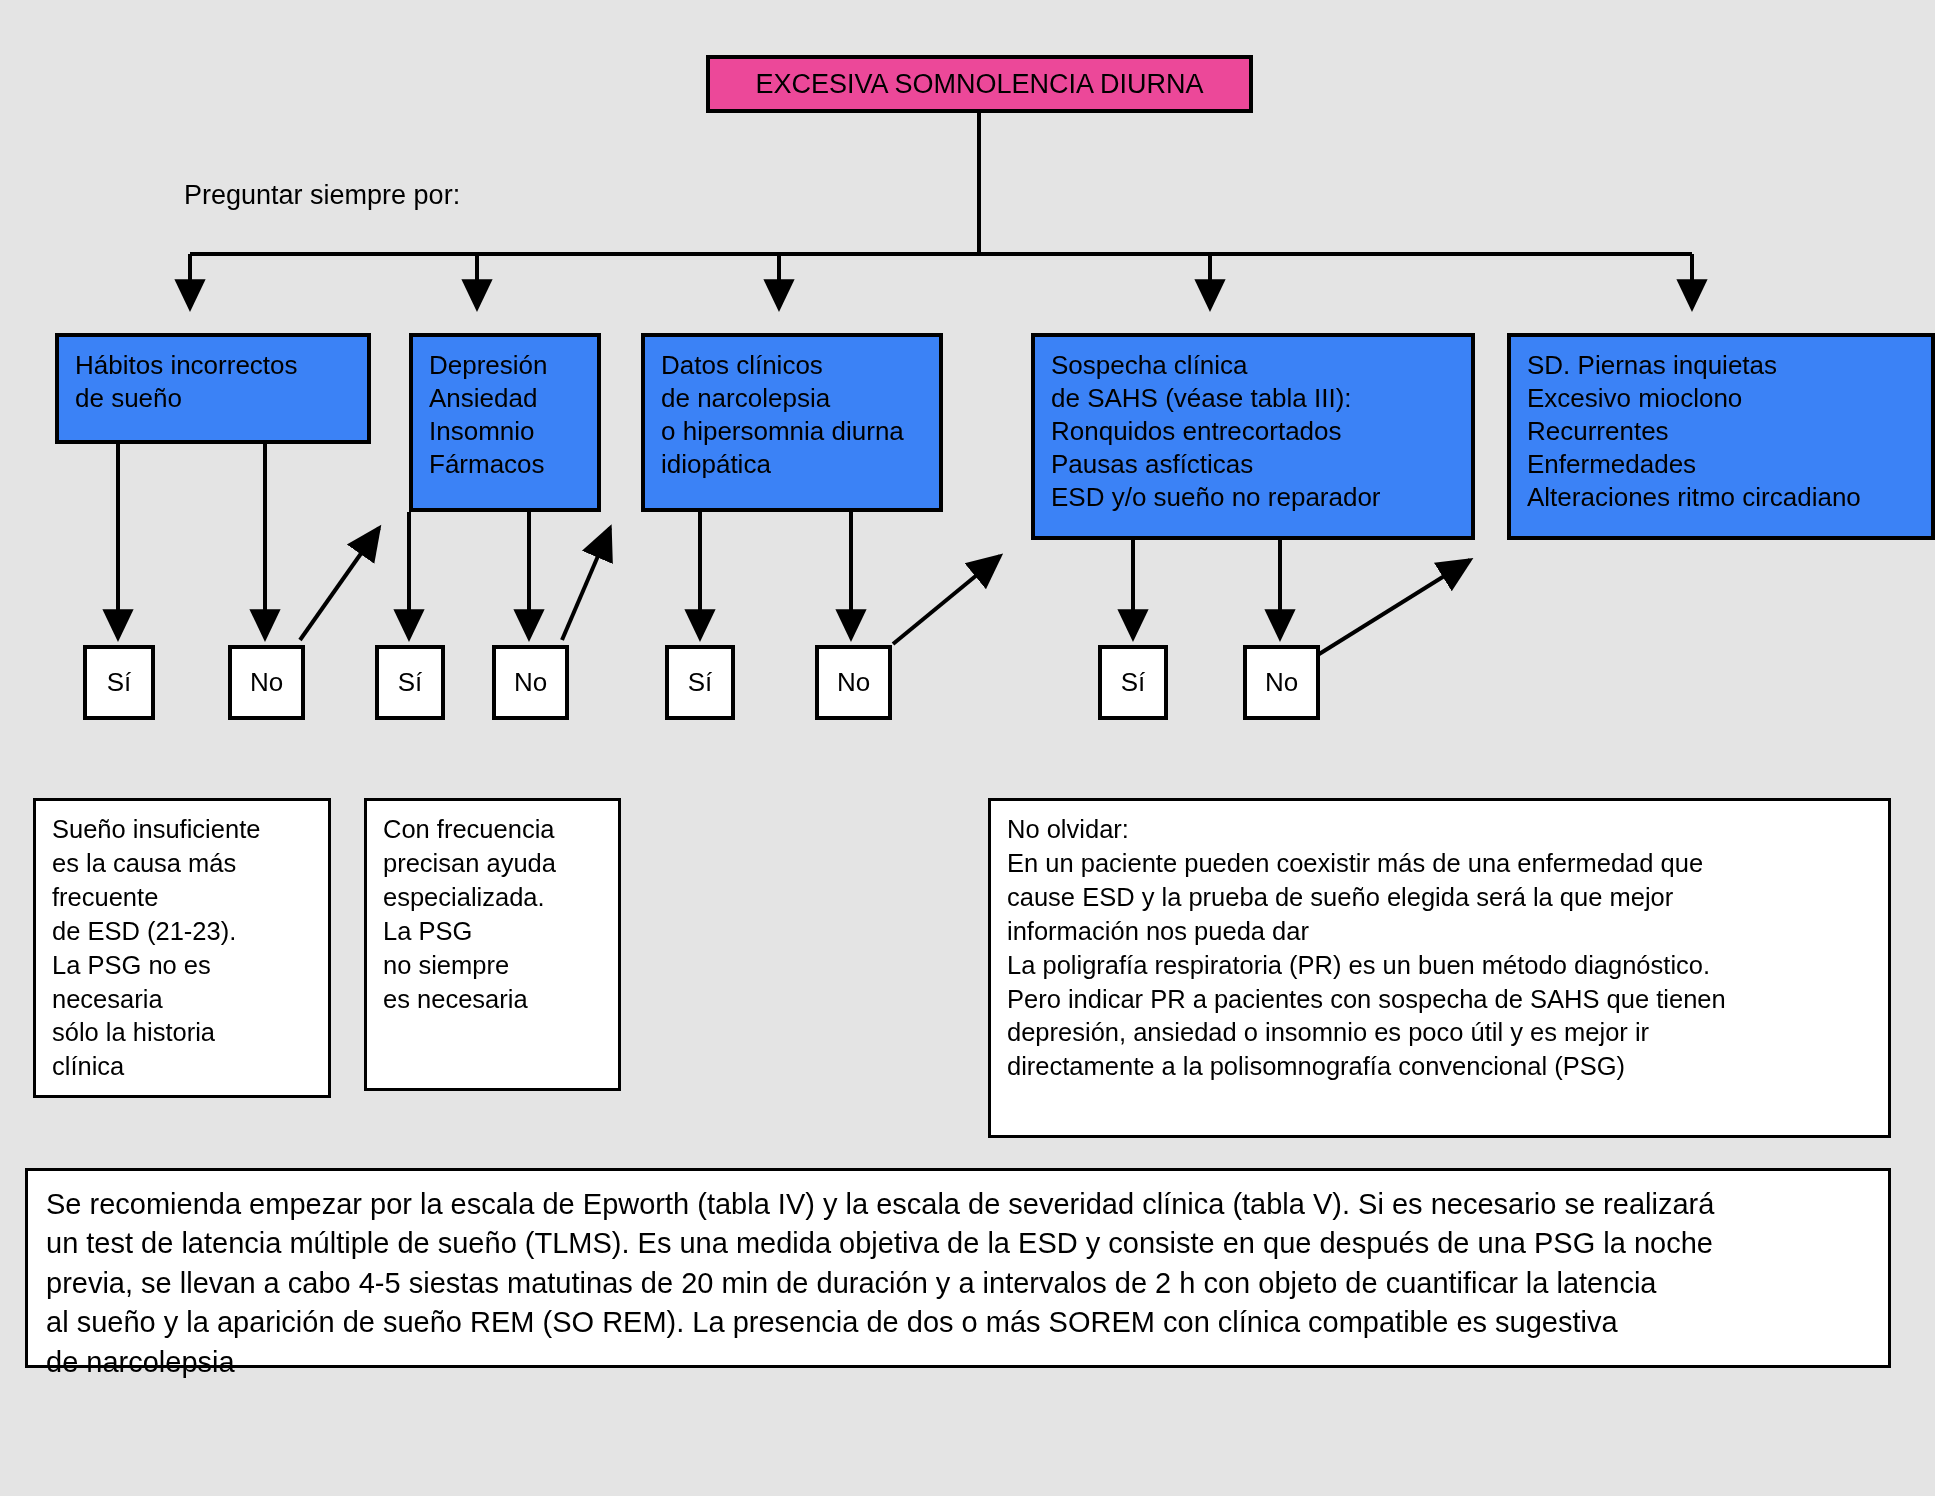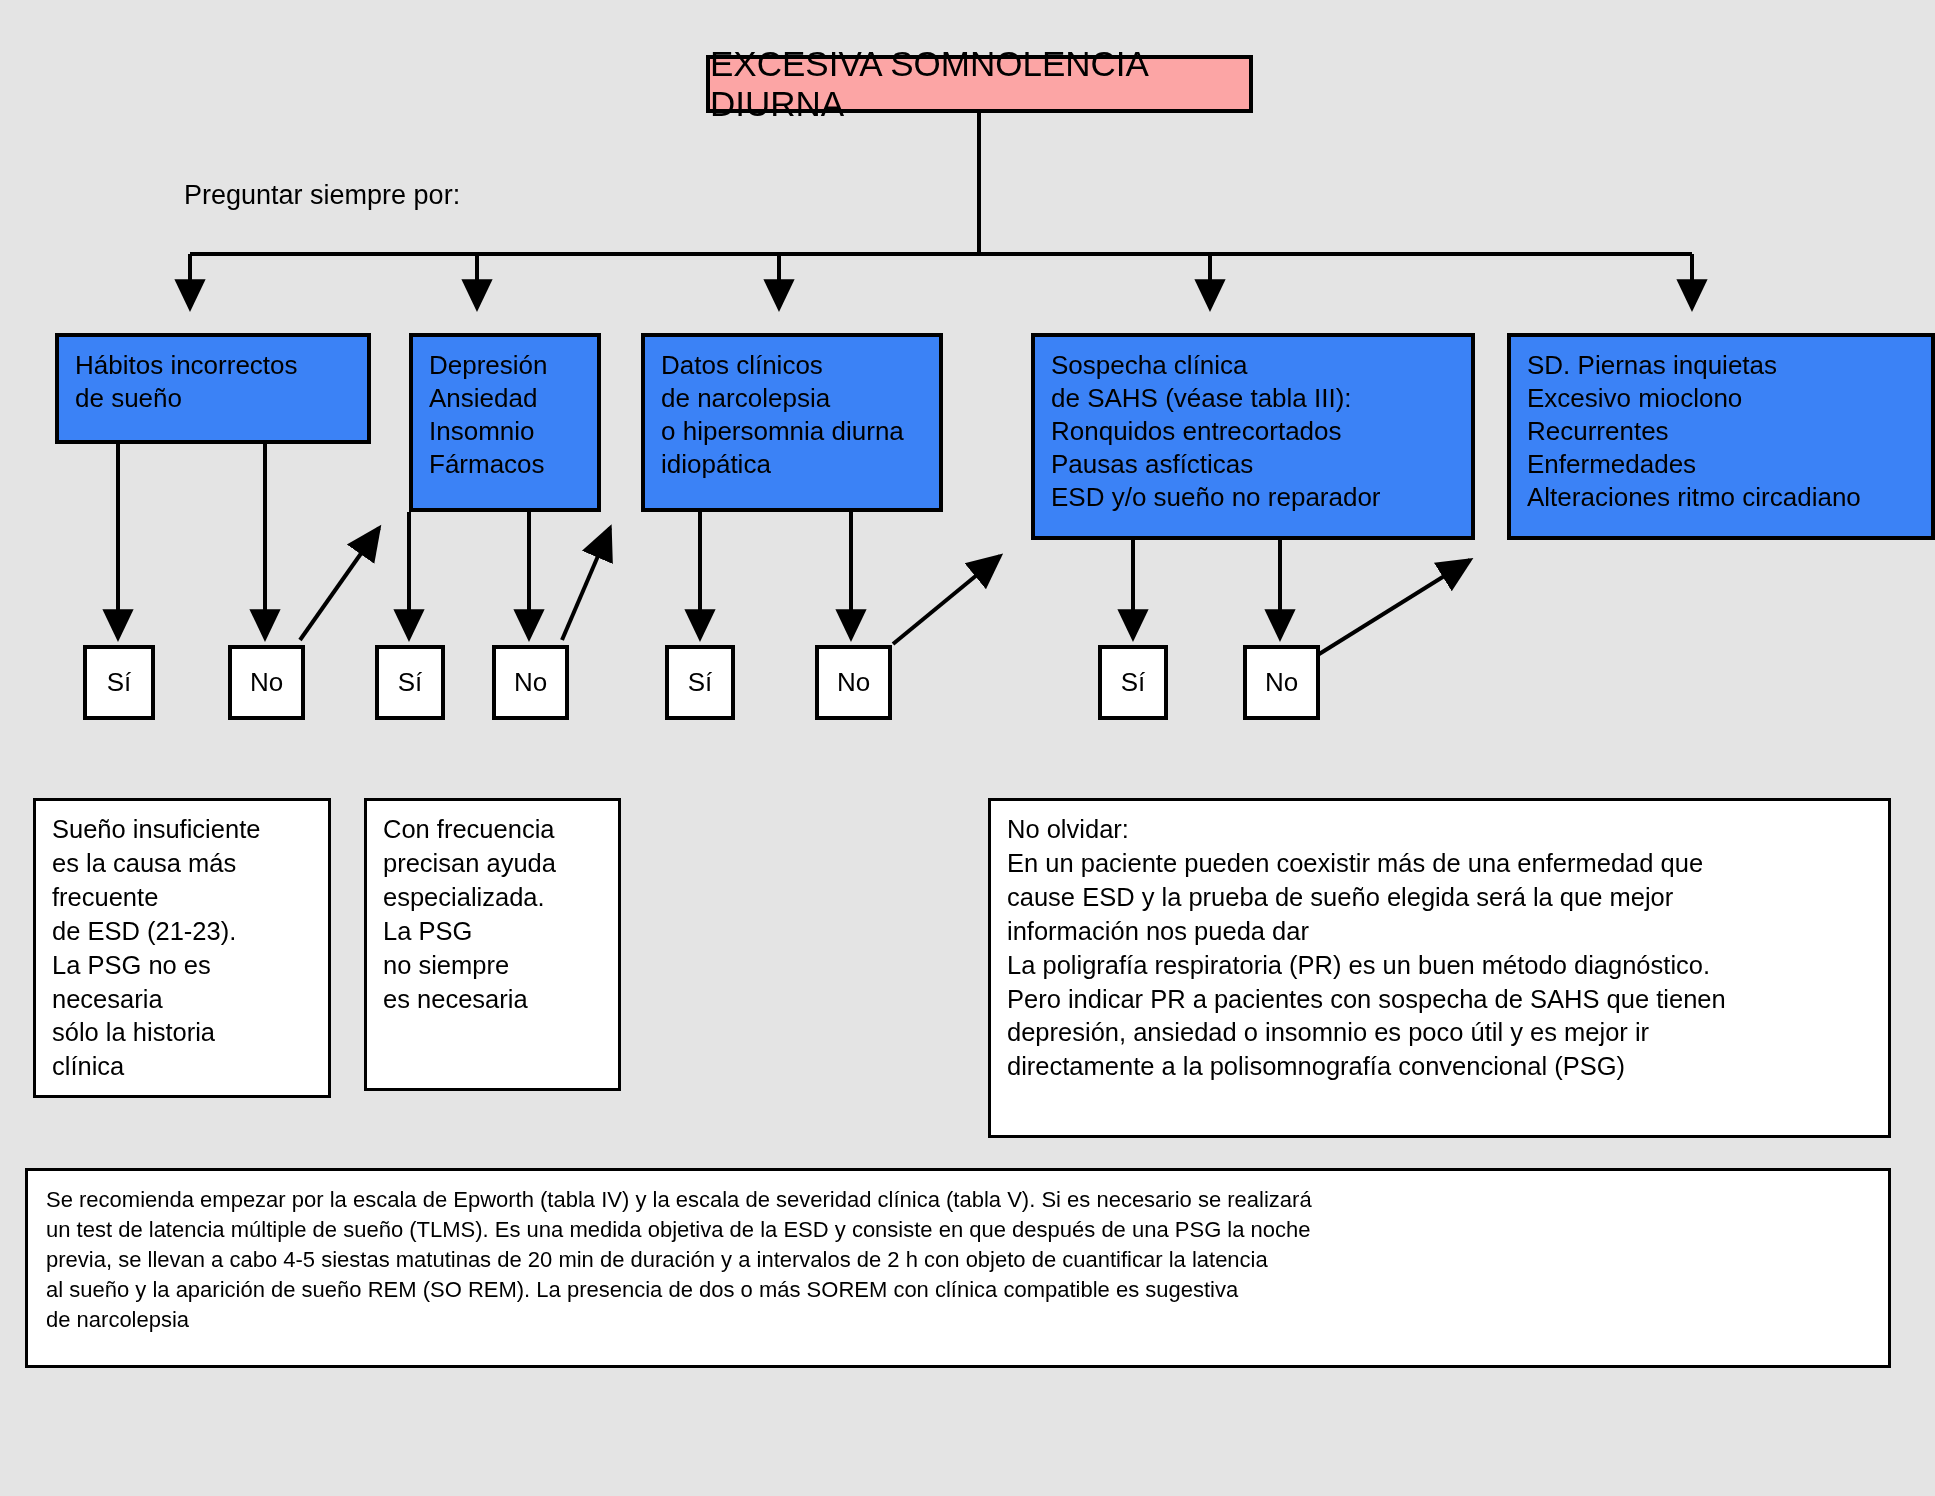--- a/index.html
+++ b/index.html
@@ -23,23 +23,23 @@
     border: 4px solid #000000;
     font-size: 26px;
     line-height: 1.27;
     color: #000000;
     padding: 12px 14px 10px 16px;
     white-space: pre-line;
     margin-left: 28px;
   }
   .title-box {
     position: absolute;
-    background: #fca5a5;
+    background: #ec4899;
     border: 4px solid #000;
-    font-size: 35px;
+    font-size: 27px;
     display: flex;
     align-items: center;
     justify-content: center;
     color: #000;
   }
   .yn {
     position: absolute;
     background: #ffffff;
     border: 4px solid #000;
     font-size: 26px;
@@ -60,21 +60,21 @@
     font-size: 25.5px;
     line-height: 1.33;
     color: #000;
     padding: 12px 14px 10px 16px;
     white-space: pre-line;
   }
   .bigbox {
     position: absolute;
     background: #ffffff;
     border: 3px solid #000;
-    font-size: 22px;
+    font-size: 29px;
     line-height: 1.36;
     color: #000;
     padding: 14px 18px 14px 18px;
     white-space: pre-line;
   }
   svg.lines {
     position: absolute;
     left: 0; top: 0;
     width: 1935px;
     height: 1496px;

